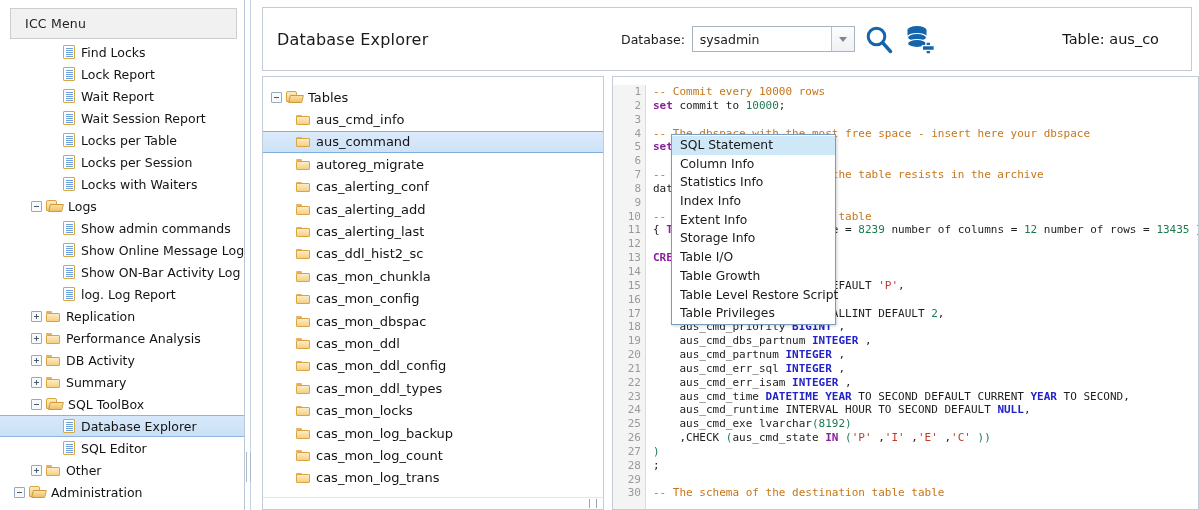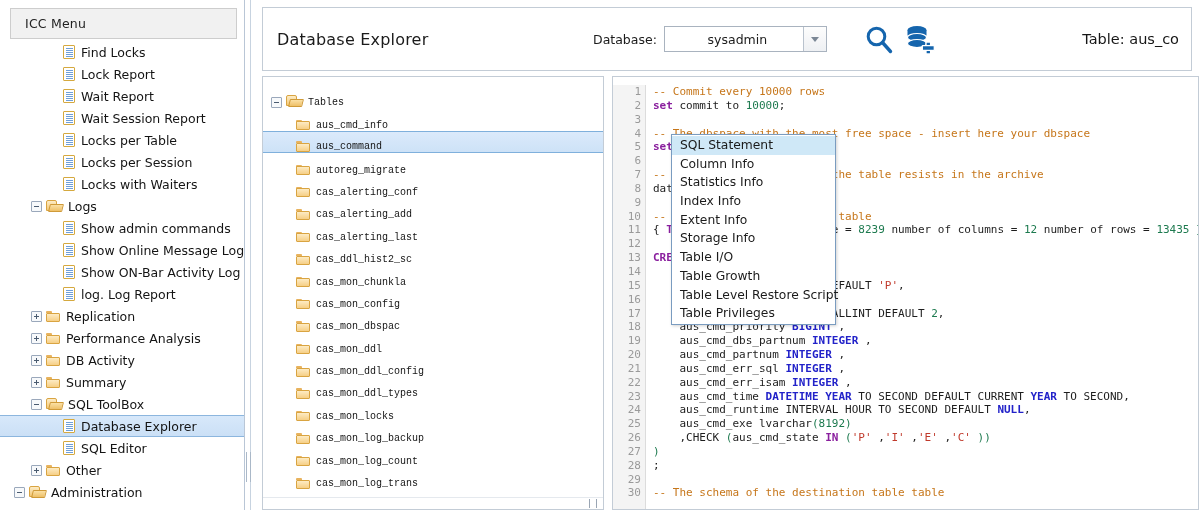--- a/index.html
+++ b/index.html
@@ -114,22 +114,22 @@
   }
   #toolbar {
     position: absolute; left: 10px; top: 7px; width: 930px; height: 64px;
     border: 1px solid #c3ccd6; box-sizing: border-box; background: #ffffff;
     display: flex; align-items: center;
   }
   #page-title {
     font-size: 16px; color: #1b1b1b; margin-left: 14px; letter-spacing: .2px;
   }
   #db-group {
-    position: absolute; left: 330px; top: 50%; transform: translateY(-50%);
-    display: flex; align-items: center; text-align: center;
+    position: absolute; left: 358px; top: 50%; transform: translateY(-50%);
+    display: flex; align-items: center;
   }
   #db-label { font-size: 12.5px; color: #1b1b1b; margin-right: 7px; }
   #db-select {
     width: 163px; height: 26px; border: 1px solid #a9b3bf; box-sizing: border-box;
     background: #ffffff; display: flex; align-items: center;
     font-size: 12.5px; color: #1b1b1b;
   }
   #db-select .val { padding-left: 7px; flex: 1; }
   #db-select .arrow {
     width: 22px; height: 24px; border-left: 1px solid #b9c2cd;
@@ -137,34 +137,34 @@
     display: flex; align-items: center; justify-content: center;
   }
   #db-select .arrow i {
     display: block; width: 0; height: 0;
     border-left: 4px solid transparent; border-right: 4px solid transparent;
     border-top: 5px solid #7b8795;
   }
   #search-btn { position: absolute; left: 600px; top: 16px; cursor: pointer; }
   #adddb-btn  { position: absolute; left: 640px; top: 16px; cursor: pointer; }
   #table-name {
-    position: absolute; right: 12px; top: 50%; transform: translateY(-50%);
+    position: absolute; right: 32px; top: 50%; transform: translateY(-50%);
     font-size: 14.5px; color: #161616; margin-left: 24px;
   }
 
   
   #tree-panel {
     position: absolute; left: 10px; top: 76px; width: 342px; height: 434px;
     border: 1px solid #c3ccd6; box-sizing: border-box; background: #ffffff;
     overflow: hidden;
   }
   #tree-list { padding-top: 9px; }
   .trow {
-    height: 22.4px; display: flex; align-items: flex-end; font-size: 10px;
-    color: #141414; white-space: nowrap; padding-left: 8px; font-family: Liberation Mono, monospace;
+    height: 22.4px; display: flex; align-items: center; font-size: 13px;
+    color: #141414; white-space: nowrap; padding-left: 8px;
   }
   .trow.sel {
     background: linear-gradient(to bottom,#dbeafb,#cde2f7);
     border-top: 1px solid #7fb0dc; border-bottom: 1px solid #7fb0dc;
     height: 20.4px;
   }
   #tree-hscroll {
     position: absolute; left: 0; bottom: 0; width: 100%; height: 11px;
     background: #ffffff; border-top: 1px solid #e5e9ee;
   }

